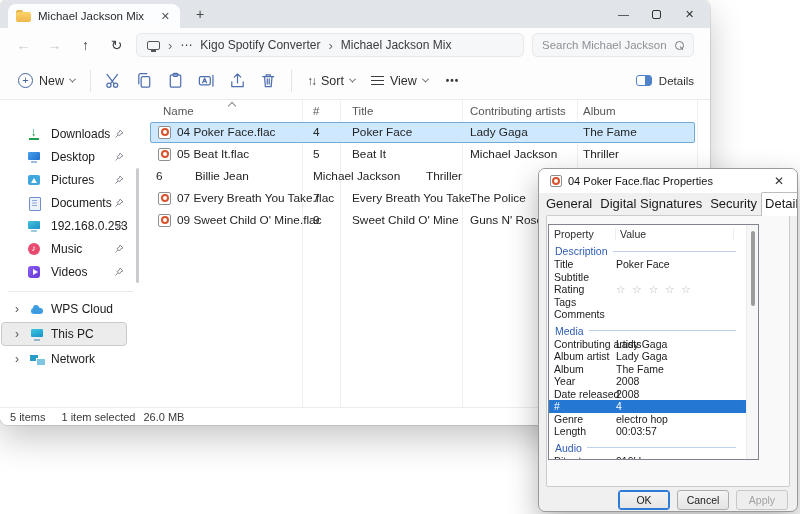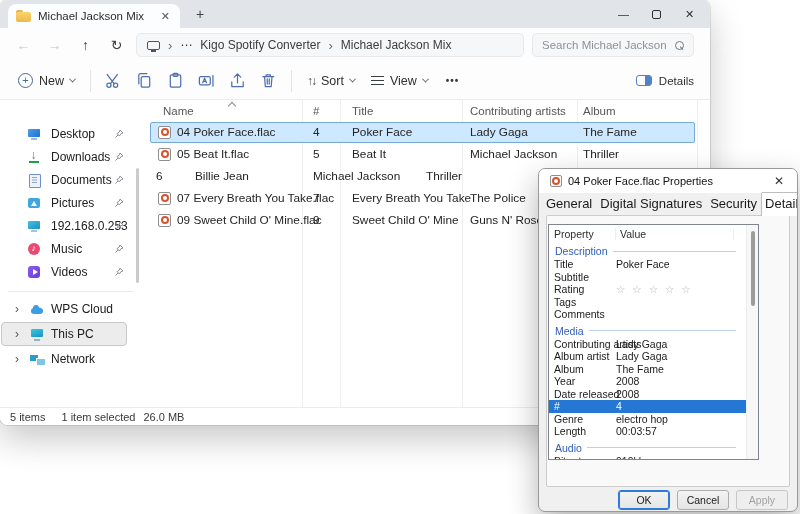--- a/index.html
+++ b/index.html
@@ -291,43 +291,43 @@
       <div class="details-btn">
         <span class="details-ic"></span>
         <span>Details</span>
       </div>
     </div>
 
     <div class="main">
 
       <div class="sidebar">
         <div class="side-item">
+          <span class="ic ic-downloads"></span>
+          <span>Downloads</span>
+          <span class="pin"><svg width="10" height="10" viewBox="0 0 10 10">
+                <path d="M6 1 L9 4 L7 4.6 L5.4 7 L3 4.6 L5.4 3 Z M4.2 5.8 L1.5 8.5" fill="none" stroke="#8a8f98" stroke-width="1"></path>
+              </svg></span>
+        </div>
+        <div class="side-item">
           <span class="ic ic-desktop"></span>
           <span>Desktop</span>
           <span class="pin"><svg width="10" height="10" viewBox="0 0 10 10">
                 <path d="M6 1 L9 4 L7 4.6 L5.4 7 L3 4.6 L5.4 3 Z M4.2 5.8 L1.5 8.5" fill="none" stroke="#8a8f98" stroke-width="1"></path>
               </svg></span>
         </div>
         <div class="side-item">
-          <span class="ic ic-downloads"></span>
-          <span>Downloads</span>
+          <span class="ic ic-pictures"></span>
+          <span>Pictures</span>
           <span class="pin"><svg width="10" height="10" viewBox="0 0 10 10">
                 <path d="M6 1 L9 4 L7 4.6 L5.4 7 L3 4.6 L5.4 3 Z M4.2 5.8 L1.5 8.5" fill="none" stroke="#8a8f98" stroke-width="1"></path>
               </svg></span>
         </div>
         <div class="side-item">
           <span class="ic ic-documents"></span>
           <span>Documents</span>
-          <span class="pin"><svg width="10" height="10" viewBox="0 0 10 10">
-                <path d="M6 1 L9 4 L7 4.6 L5.4 7 L3 4.6 L5.4 3 Z M4.2 5.8 L1.5 8.5" fill="none" stroke="#8a8f98" stroke-width="1"></path>
-              </svg></span>
-        </div>
-        <div class="side-item">
-          <span class="ic ic-pictures"></span>
-          <span>Pictures</span>
           <span class="pin"><svg width="10" height="10" viewBox="0 0 10 10">
                 <path d="M6 1 L9 4 L7 4.6 L5.4 7 L3 4.6 L5.4 3 Z M4.2 5.8 L1.5 8.5" fill="none" stroke="#8a8f98" stroke-width="1"></path>
               </svg></span>
         </div>
         <div class="side-item">
           <span class="ic ic-netdrive"></span>
           <span>192.168.0.253</span>
           <span class="pin"><svg width="10" height="10" viewBox="0 0 10 10">
                 <path d="M6 1 L9 4 L7 4.6 L5.4 7 L3 4.6 L5.4 3 Z M4.2 5.8 L1.5 8.5" fill="none" stroke="#8a8f98" stroke-width="1"></path>
               </svg></span>

